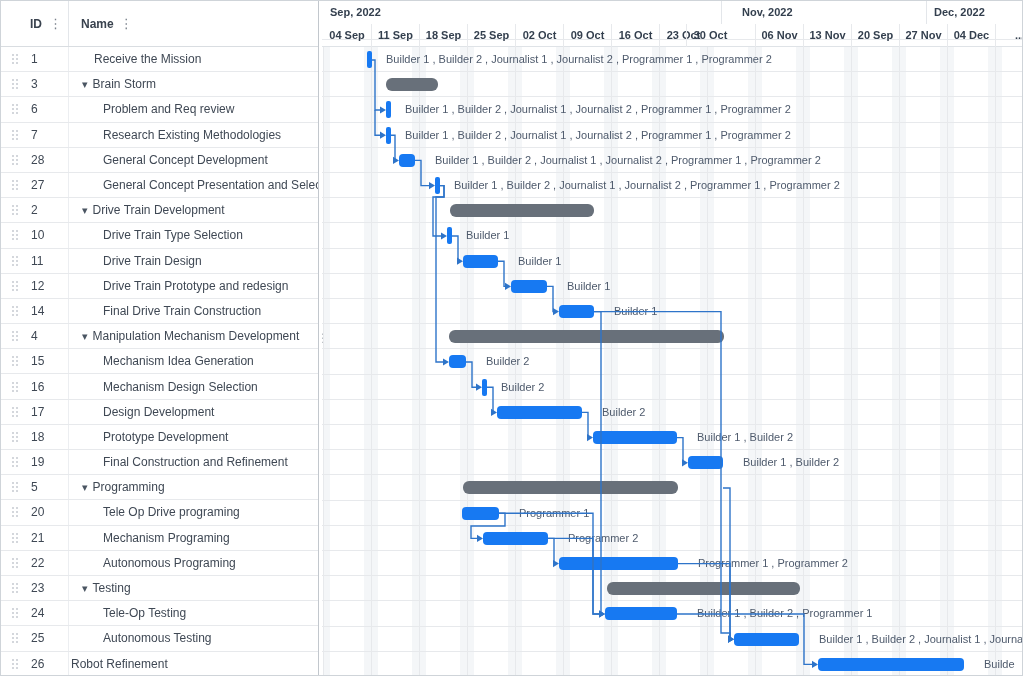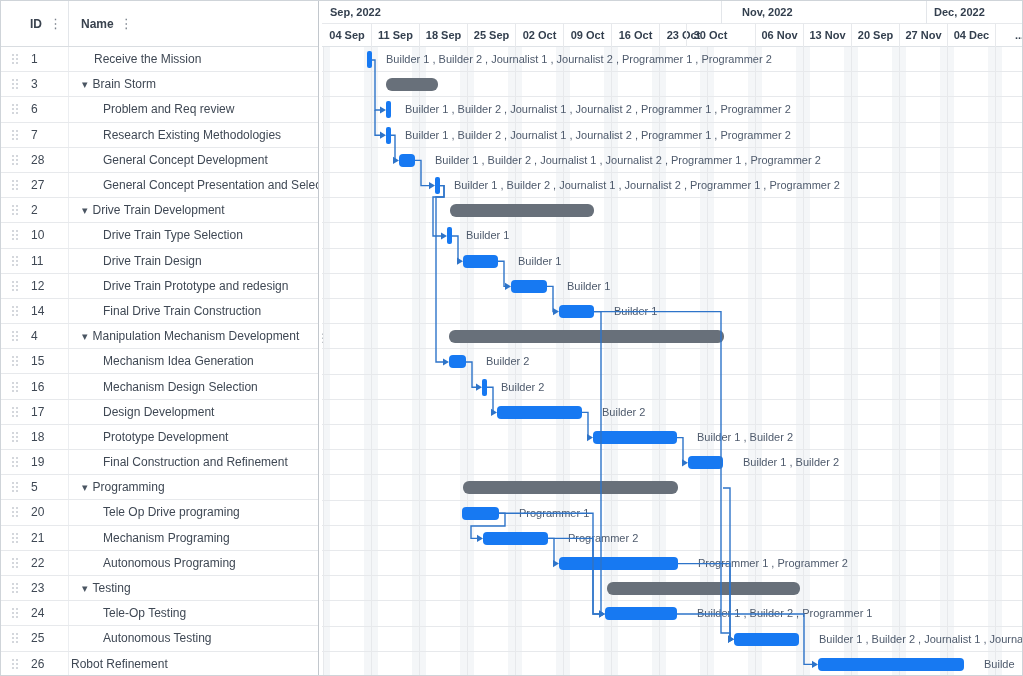--- a/index.html
+++ b/index.html
@@ -25,21 +25,21 @@
   .g-name { flex:1; font-size:12px; color:#3f4854; white-space:nowrap; overflow:hidden; display:flex; align-items:center; }
   .caret { font-size:11px; color:#4a5562; margin-right:5px; }
 
   
   .splitter { width:4px; flex:0 0 4px; border-left:1px solid #c2c7cd; background:#fff; position:relative; cursor:col-resize; }
   .splitter .sh { position:absolute; top:330px; left:-2px; color:#9aa1a9; font-size:12px; }
 
   
   .chart { flex:1; position:relative; overflow:hidden; }
   .chart-header { height:46px; position:relative; border-bottom:1px solid #dfe3e7; }
-  .months { position:absolute; top:0; left:0; right:0; height:23px; border-bottom:1px solid #e7e9ec; }
+  .months { position:absolute; top:0; left:0; right:0; height:39px; border-bottom:1px solid #e7e9ec; }
   .month-cell { position:absolute; top:0; height:23px; line-height:23px; font-size:11px; font-weight:bold; color:#333f4e;
                 padding-left:7px; border-left:1px solid #e3e6ea; white-space:nowrap; overflow:hidden; }
   .weeks { position:absolute; top:23px; left:0; right:0; height:23px; }
   .week-cell { position:absolute; top:0; width:48px; height:23px; line-height:23px; text-align:center; font-size:11px; font-weight:bold;
                color:#333f4e; border-left:1px solid #e7e9ec; white-space:nowrap; }
   .chart-body { position:relative; width:702px; height:630px; overflow:hidden; }
   .stripe { position:absolute; top:0; bottom:0; background:var(--weekend); z-index:0; }
   .vline { position:absolute; top:0; bottom:0; width:1px; background:#e7e9ec; z-index:1; }
   .hline { position:absolute; left:0; right:0; height:1px; background:#e7e9ec; z-index:1; }
   .bar { position:absolute; z-index:2; border-radius:4px; }

